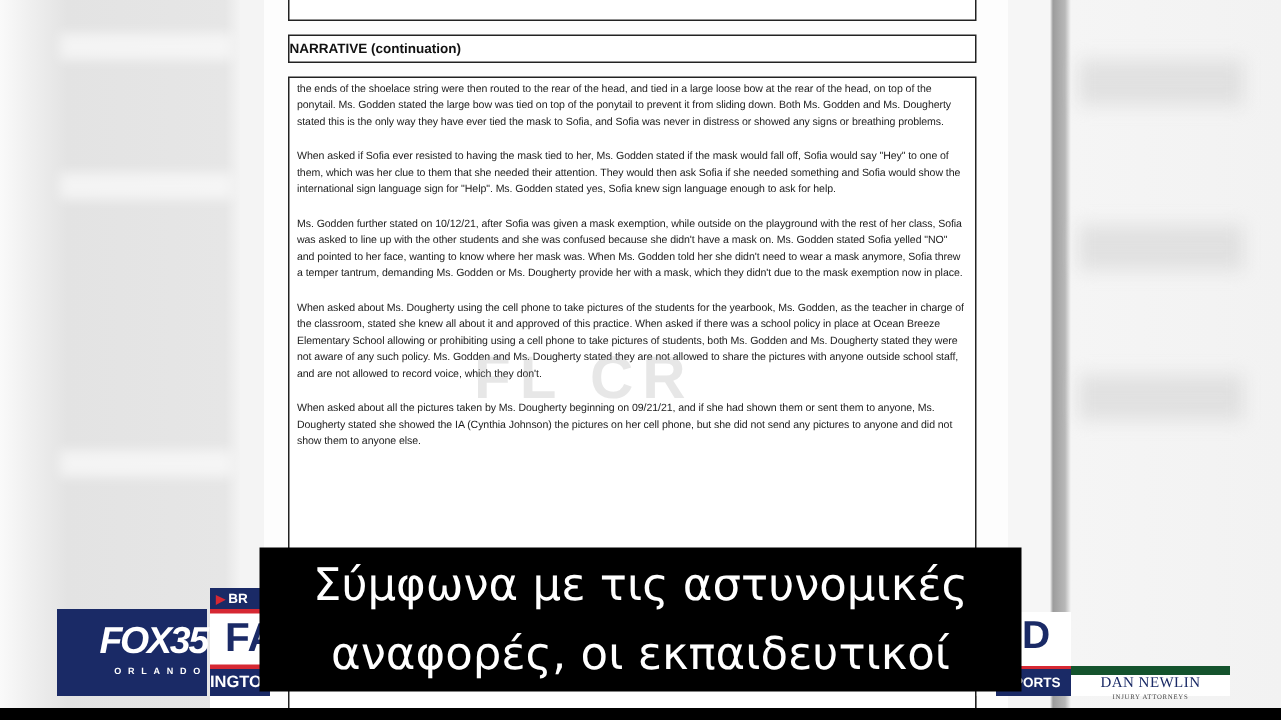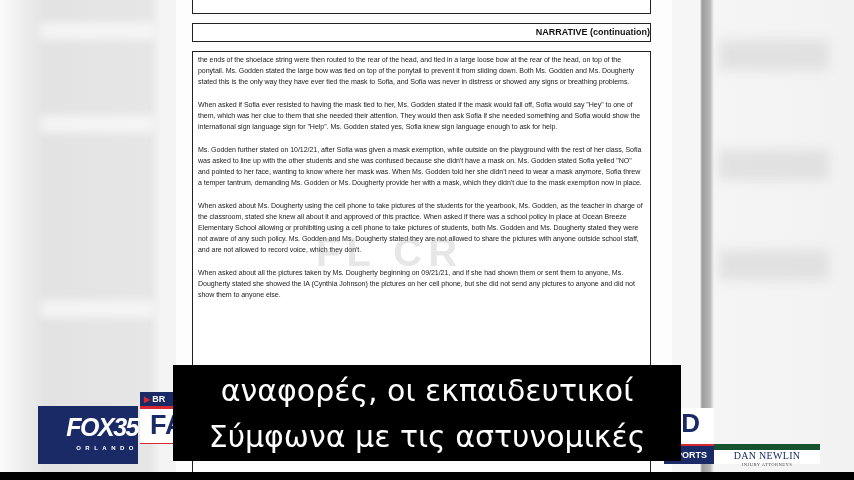--- a/index.html
+++ b/index.html
@@ -14,34 +14,34 @@
   .bg-left .blur-band { position: absolute; left: 40px; width: 115px; height: 18px; background: rgba(255,255,255,0.6); filter: blur(4px); }
   .bg-right { position: absolute; left: 664px; top: 0; width: 190px; height: 472px;
     background: linear-gradient(to right, #f6f6f6 0px, #f6f6f6 36px, #9c9c9c 38px, #b8b8b8 46px, #f5f5f5 50px, #f2f2f2 190px); }
   .bg-right .blur-band { position: absolute; left: 55px; width: 110px; height: 30px; background: rgba(210,210,210,0.55); filter: blur(6px); }
 
   
   .page { position: absolute; left: 176px; top: 0; width: 496px; height: 472px; background: #fdfdfd; }
   .header-box { position: absolute; left: 16px; top: -10px; width: 459px; height: 24px; border: 1.5px solid #222; background: #fff; }
 
   .section-title { position: absolute; left: 16px; top: 23px; width: 459px; height: 19px; border: 1.5px solid #222; background: #fff;
-    text-align: right; font-size: 9px; font-weight: bold; line-height: 16px; color: #111; }
+    text-align: left; font-size: 9px; font-weight: bold; line-height: 16px; color: #111; }
 
   .narrative { position: absolute; left: 16px; top: 51px; width: 459px; height: 430px; border: 1.5px solid #222; background: #fff;
     padding: 2px 7px 0 5px; }
   .narrative p { font-size: 7.05px; line-height: 11.2px; color: #1b1b1b; margin-bottom: 11.2px; letter-spacing: -0.05px; }
 
   .watermark { position: absolute; left: 140px; top: 230px; font-size: 40px; font-weight: bold; color: rgba(160,160,160,0.25); letter-spacing: 6px; }
 
   
   .fox-logo { position: absolute; left: 38px; top: 406px; width: 100px; height: 58px; background: #1a2a66; color: #fff; text-align: right; }
   .fox-logo .fox-main { font-size: 25px; font-weight: bold; font-style: italic; letter-spacing: -1.5px; line-height: 34px; margin-top: 4px; }
   .fox-logo .fox-sub { font-size: 6px; font-weight: bold; letter-spacing: 4.5px; line-height: 8px; }
 
-  .ticker-left { position: absolute; left: 140px; top: 392px; width: 40px; height: 52px; background: #fff; overflow: hidden; }
+  .ticker-left { position: absolute; left: 140px; top: 392px; width: 40px; height: 88px; background: #fff; overflow: hidden; }
   .ticker-left .br-tag { position: absolute; left: 0; top: 0; width: 40px; height: 14px; background: #1a2a66; color: #fff; font-size: 9px; font-weight: bold; line-height: 14px; padding-left: 4px; }
   .ticker-left .br-tag .arrow { color: #d62833; font-size: 8px; margin-right: 2px; }
   .ticker-left .red-line { position: absolute; left: 0; top: 14px; width: 40px; height: 3px; background: #d62833; }
   .ticker-left .fac { position: absolute; left: 10px; top: 18px; font-size: 27px; font-weight: bold; color: #1a2a66; line-height: 30px; }
   .ticker-left .red-line2 { position: absolute; left: 0; top: 51px; width: 40px; height: 3px; background: #d62833; }
   .ticker-left .ington { position: absolute; left: 0; top: 54px; width: 40px; height: 18px; background: #1a2a66; color: #fff; font-size: 11px; font-weight: bold; line-height: 18px; }
 
   .ticker-right { position: absolute; left: 664px; top: 408px; width: 50px; height: 56px; background: #fff; overflow: hidden; }
   .ticker-right .ed { position: absolute; left: 0; top: 0; font-size: 26px; font-weight: bold; color: #1a2a66; line-height: 30px; }
   .ticker-right .sports-bar { position: absolute; left: 0; top: 38px; width: 50px; height: 18px; background: #1a2a66; color: #fff; font-size: 9px; font-weight: bold; line-height: 18px; padding-left: 6px; }
@@ -110,17 +110,17 @@
   </div>
 
   <div class="sponsor">
     <div class="name">DAN NEWLIN</div>
     <div class="tag">INJURY ATTORNEYS</div>
   </div>
 
   <div class="doc-bottom-line"><span></span></div>
 
   <div class="subtitle">
+    <div>Σύμφωνα με τις αστυνομικές</div>
     <div>αναφορές, οι εκπαιδευτικοί</div>
-    <div>Σύμφωνα με τις αστυνομικές</div>
   </div>
 </div>
 <div class="bottom-bar"></div>
 
 </body></html>

